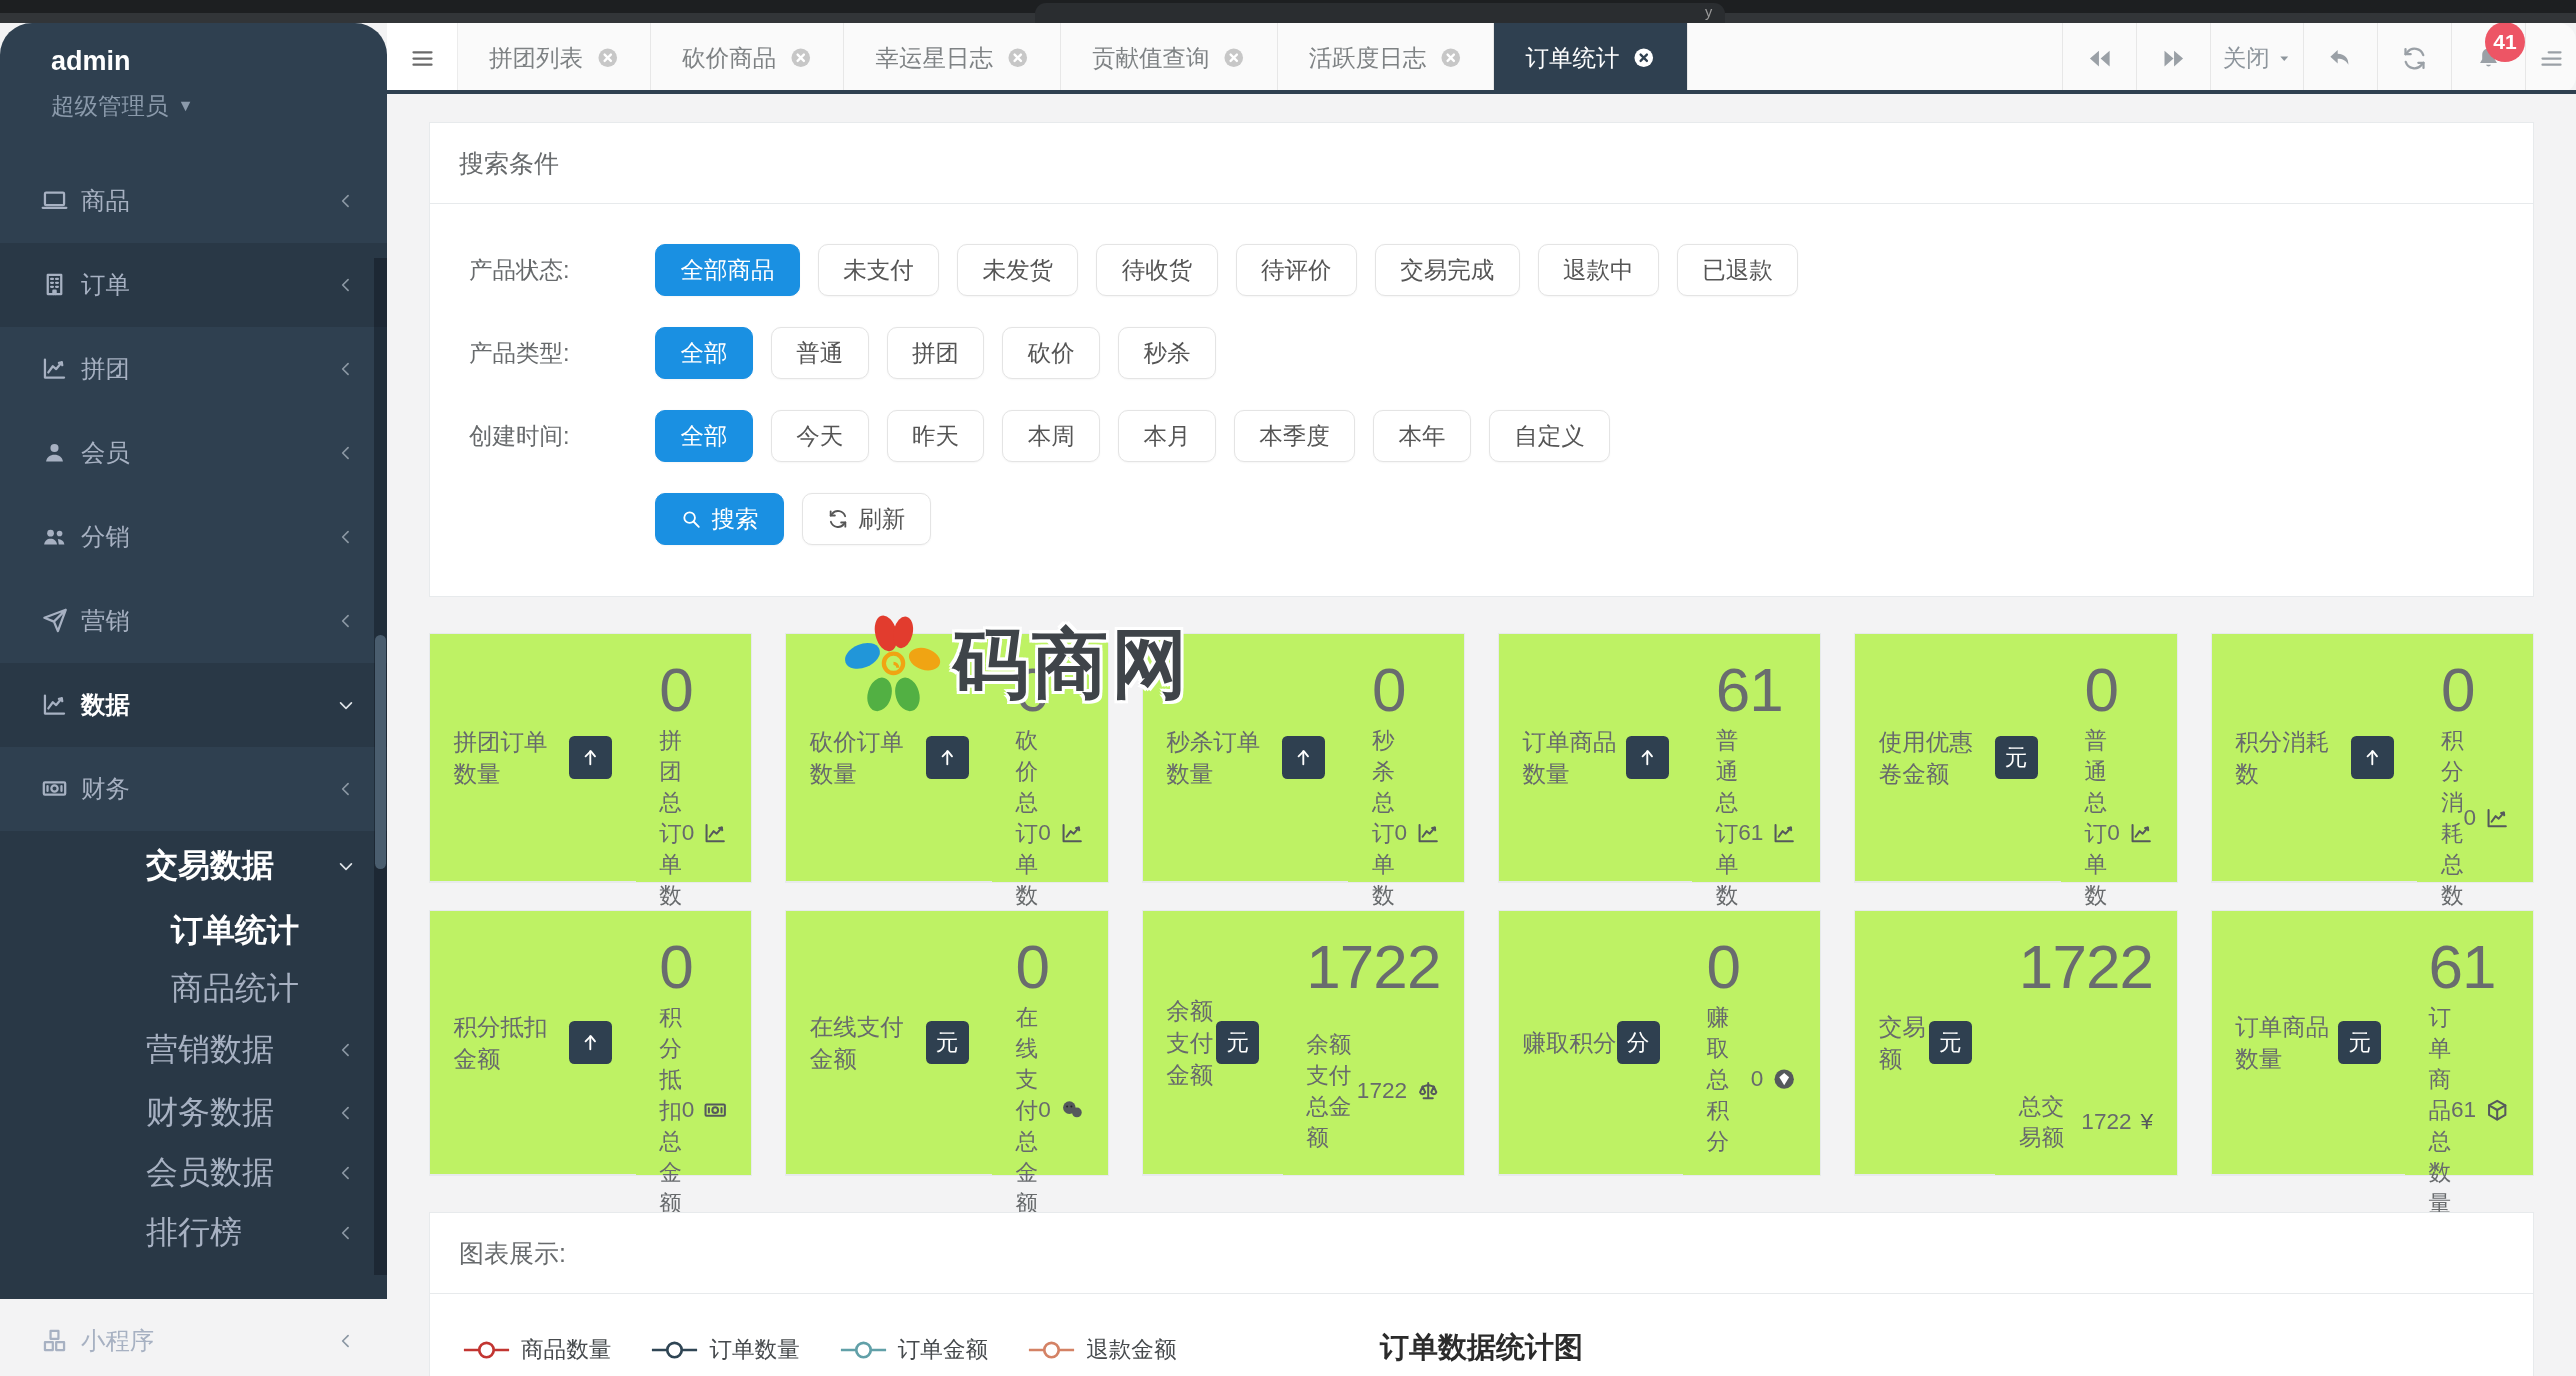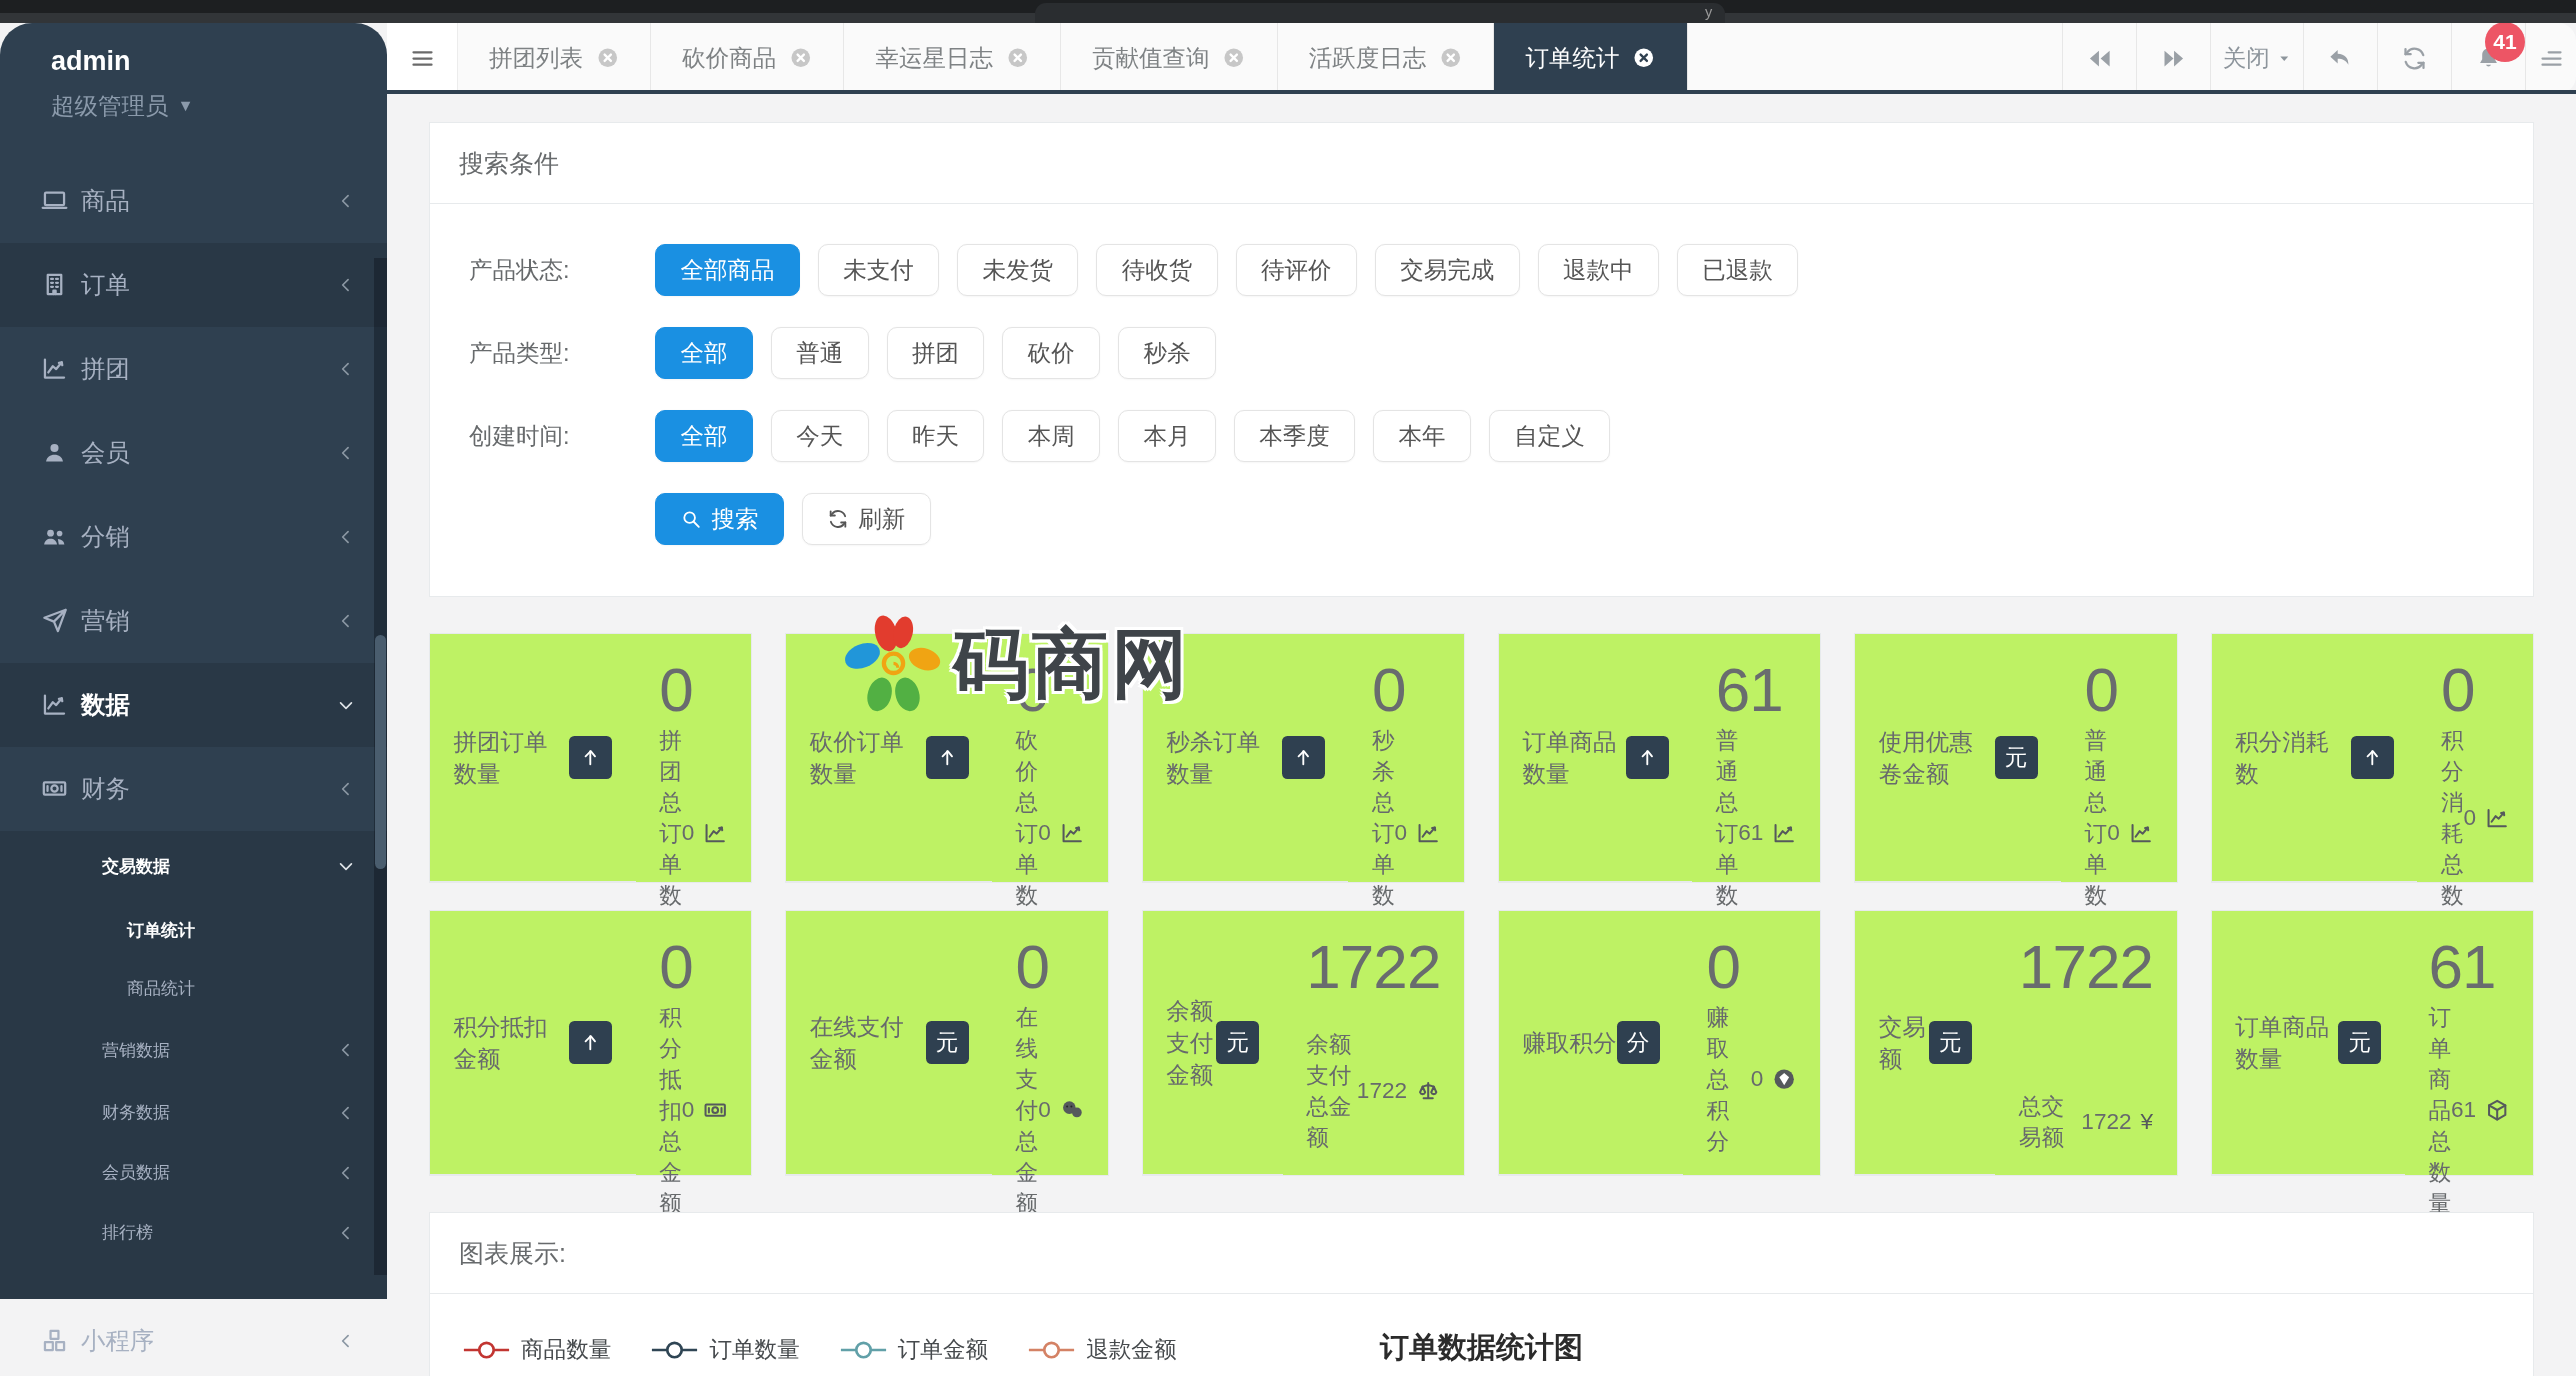--- a/index.html
+++ b/index.html
@@ -21,21 +21,21 @@
   #sidebar .user .urole .caret { font-size:16.3px; }
   .s-item { position:relative; display:flex; align-items:center; color:#a7b1c2; cursor:pointer; }
   .s-item .s-icon { font-size:27px; width:40px; display:flex; }
   .s-item .s-label { font-size:24.4px; }
   .s-item .s-chev { position:absolute; right:31px; font-size:20px; display:flex; color:#8b97a3; }
   .s-item.lvl1 { height:84px; padding-left:41px; }
   .s-item.lvl2 { height:60px; padding-left:102px; font-size:23.5px; }
   .s-item.lvl2.first { height:71px; }
   .s-item.lvl2.gap { height:65px; }
   .s-item.lvl3 { height:58px; padding-left:127px; }
-  .s-item.lvl2 .s-label, .s-item.lvl3 .s-label { font-size:17px; }
+  .s-item.lvl2 .s-label, .s-item.lvl3 .s-label { font-size:32px;margin-left:44px; }
   .s-item.hl { background:#293846; }
   .s-item.in-block { background:#293846; }
   .s-item.act .s-label { color:#fff; font-weight:bold; }
   .s-item.act .s-chev { color:#dfe4e8; }
   #block-pad { background:#293846; height:36px; }
   #sb-track { position:absolute; right:0; top:235px; bottom:0; width:12.7px; background:rgba(15,22,30,.45); }
   #sb-thumb { position:absolute; right:0.9px; top:377px; width:11px; height:234px; background:#4a5d6e; border-radius:5.4px; }
 
   
   #tabbar { position:absolute; left:387px; top:22.6px; width:2189px; height:71px; background:#fafafa; z-index:50; display:flex;border-radius:18px; }

